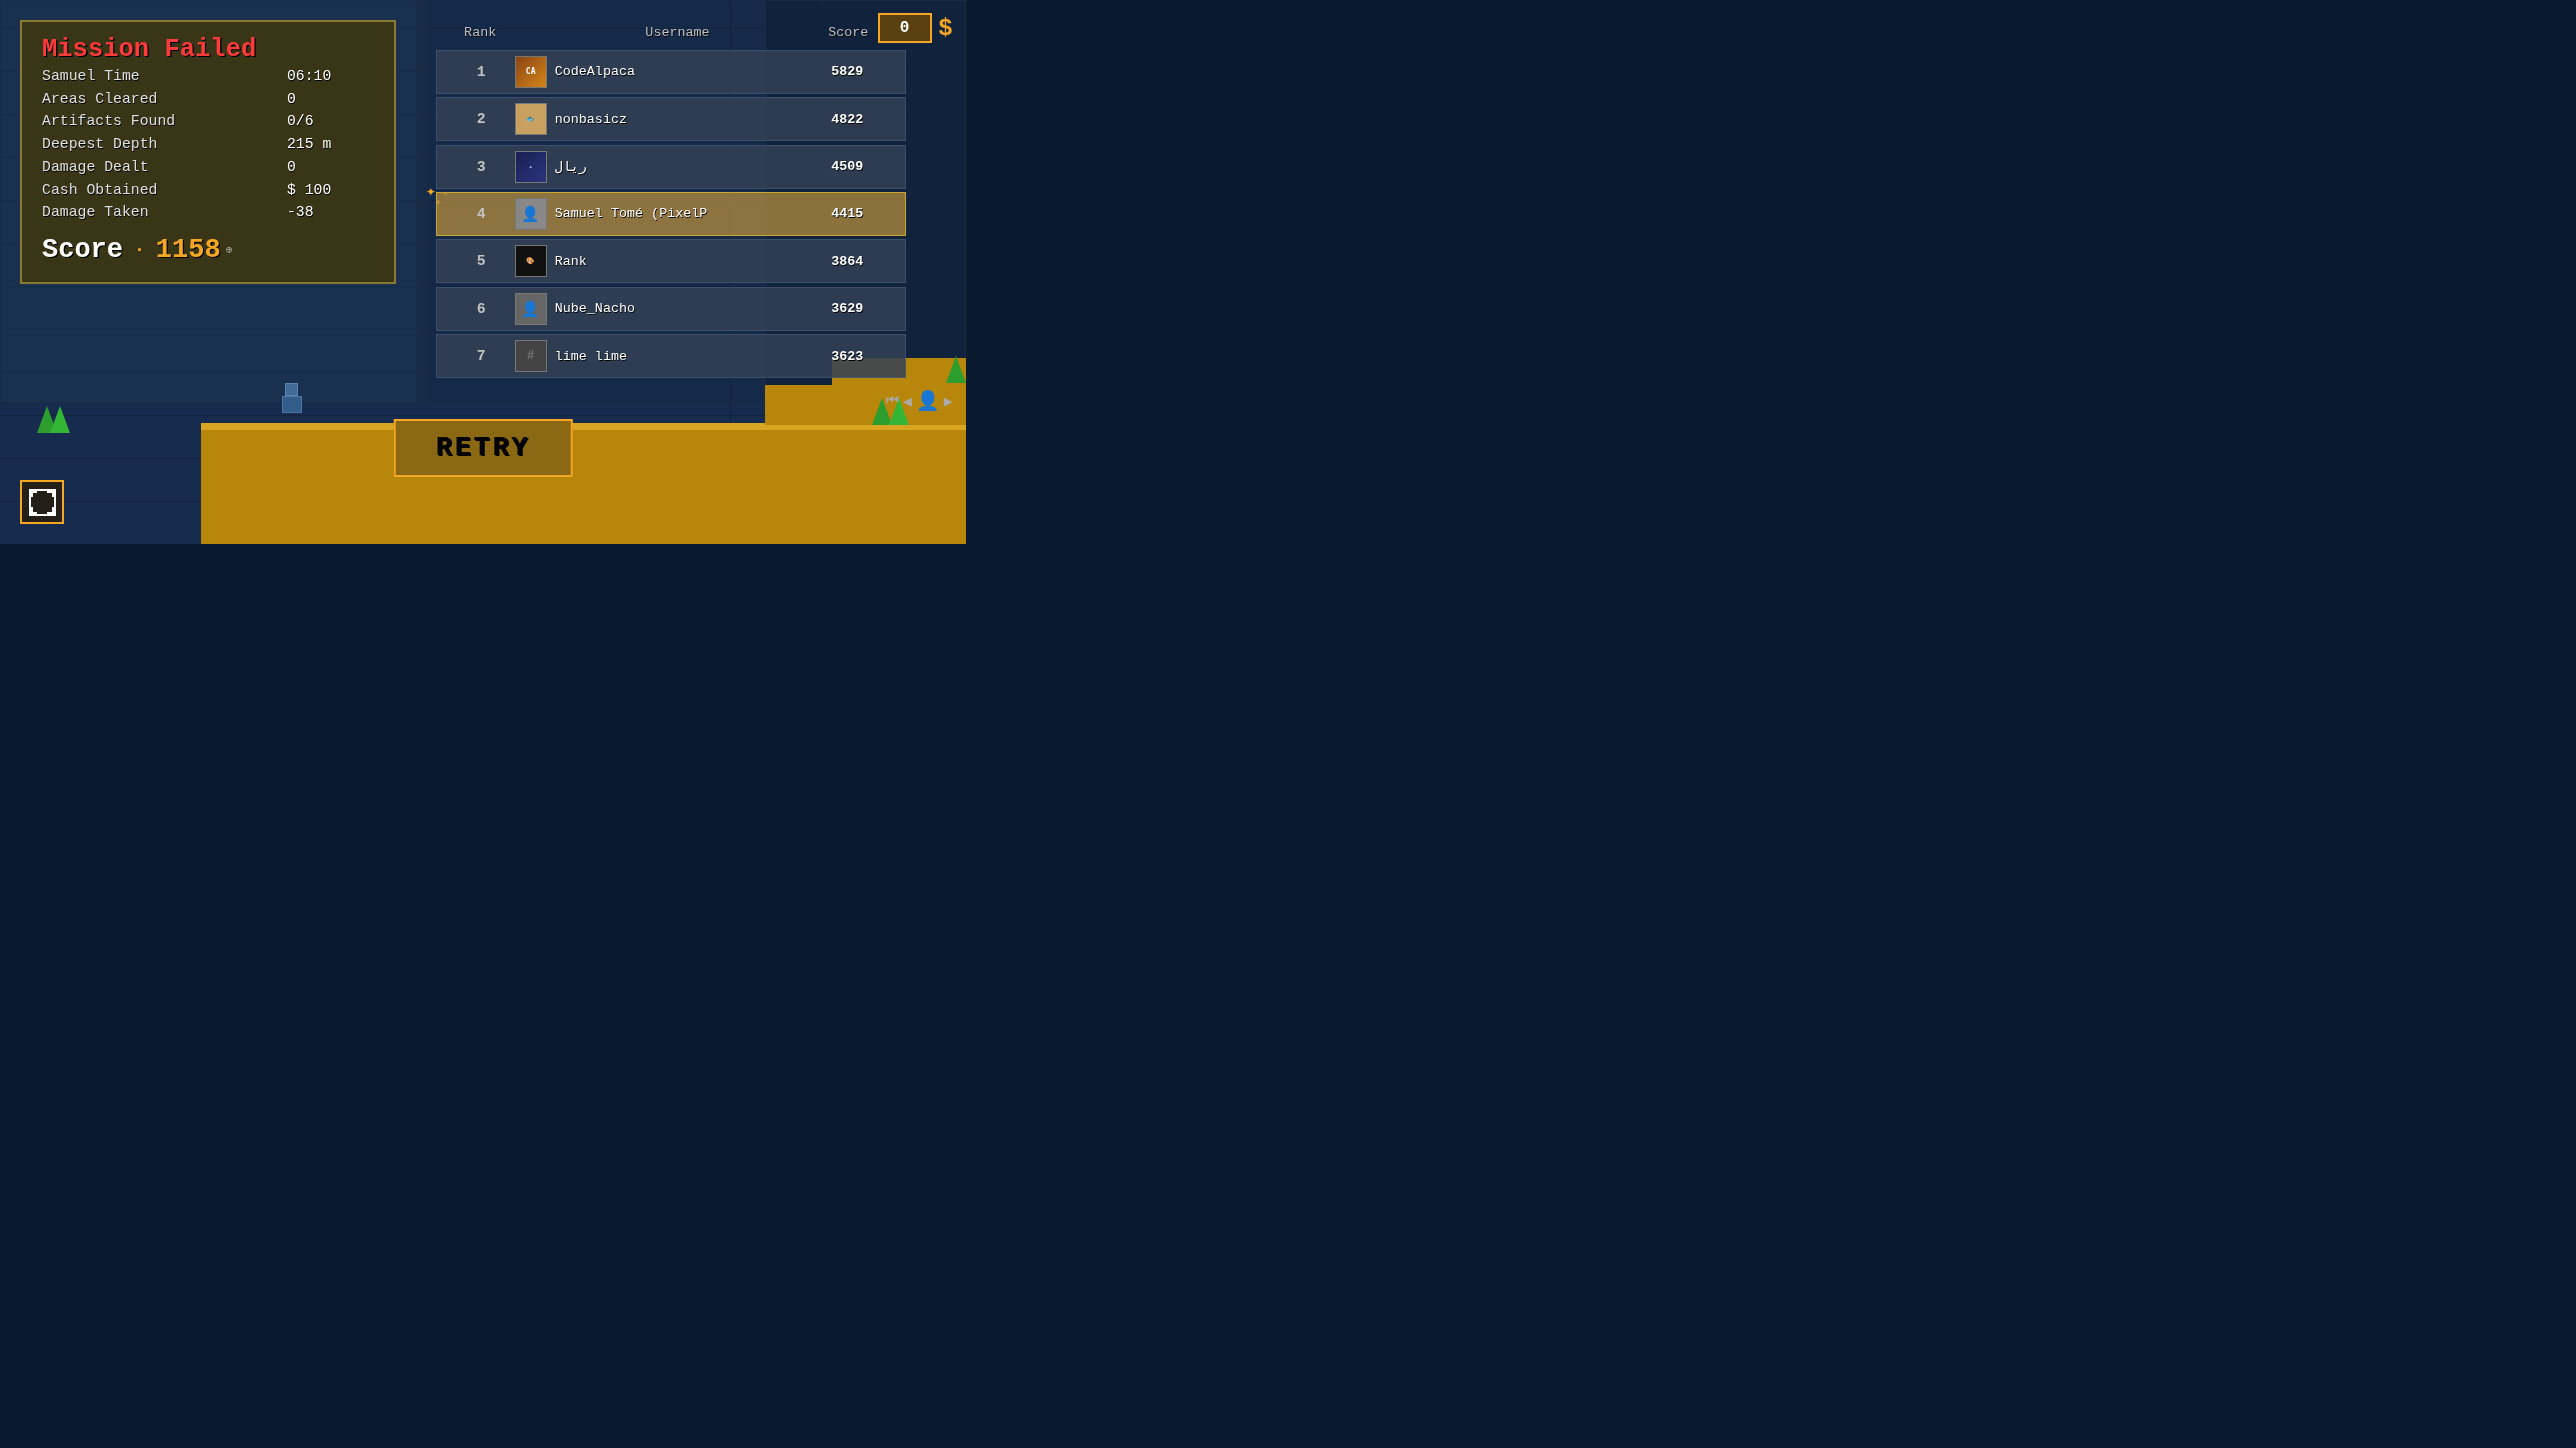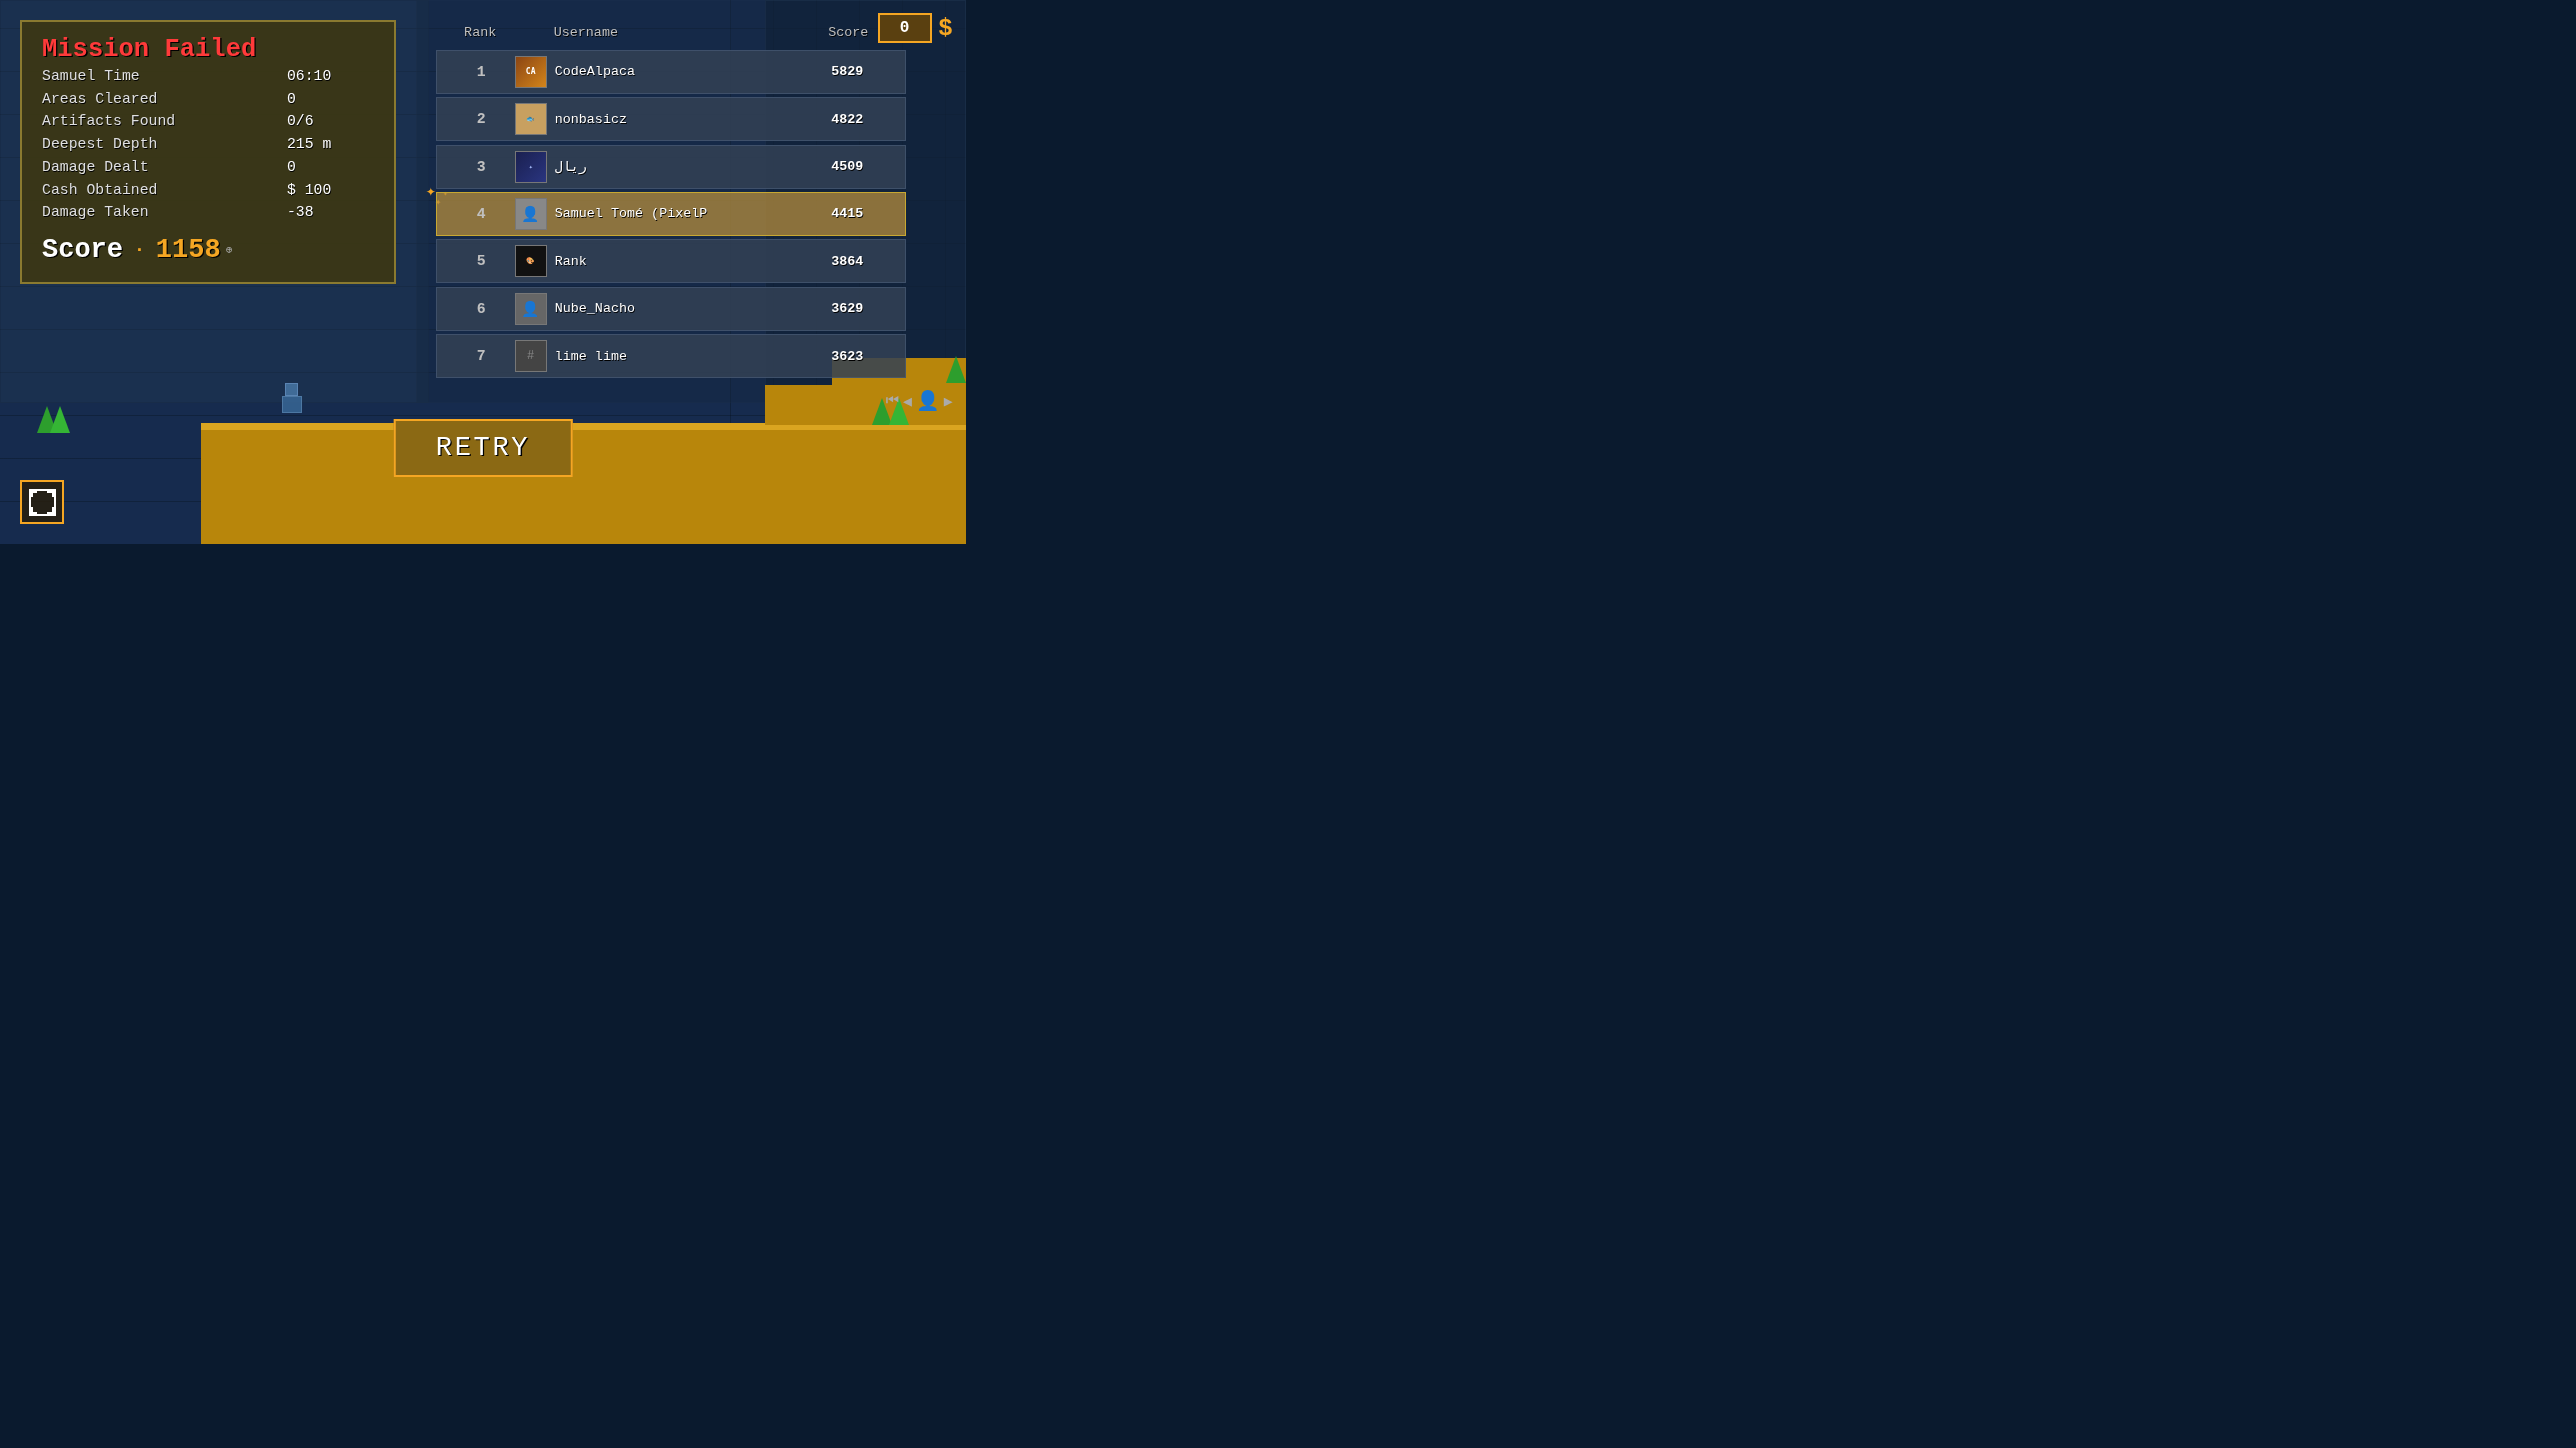--- a/index.html
+++ b/index.html
@@ -146,21 +146,21 @@
 
     .lb-header-cell {
       color: #c0c0c0;
       font-size: 13.4px;
       font-family: 'Courier New', monospace;
       text-align: center;
       text-shadow: 0.7px 0.7px 0 #000;
     }
 
     .lb-header-cell.username {
-      text-align: left;
+      text-align: center;
       padding-left: 40px;
     }
 
     .lb-row {
       display: grid;
       grid-template-columns: 67px 1fr 94px;
       background: rgba(50, 65, 85, 0.85);
       border: 1.3px solid rgba(80, 100, 130, 0.5);
       margin-bottom: 3.4px;
       align-items: center;
@@ -223,22 +223,22 @@
       transform: translateX(-50%);
       background: #8B6914;
       border: 2.7px solid #f5a623;
       padding: 12px 40px;
       cursor: pointer;
       outline: none;
     }
 
     .retry-btn-text {
       font-size: 27px;
-      font-weight: normal;
-      color: #ffffff;
+      font-weight: bold;
+      color: #000000;
       font-family: 'Courier New', monospace;
       letter-spacing: 2.7px;
       text-shadow: 1.3px 1.3px 0 #000;
     }
 
     
     .currency-display {
       position: absolute;
       top: 13.4px;
       right: 13.4px;

